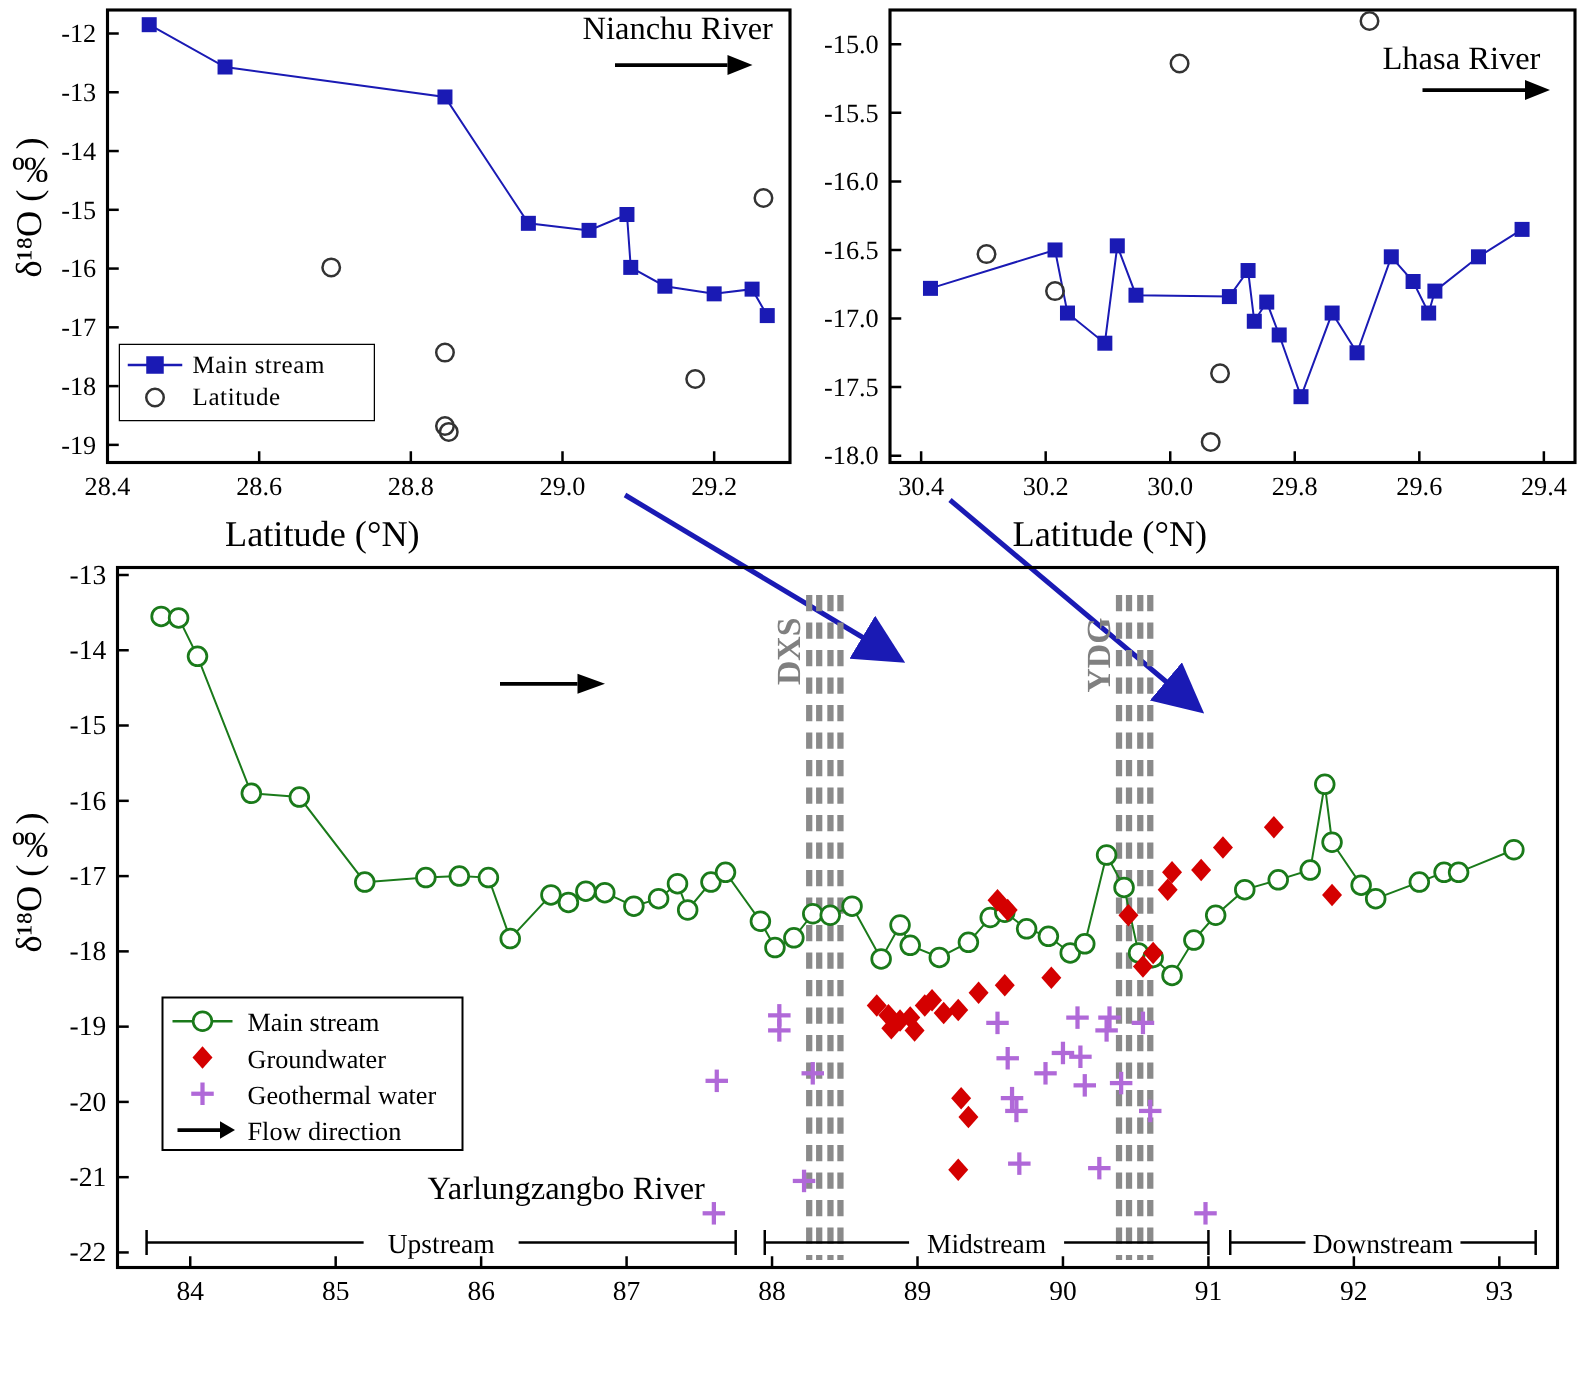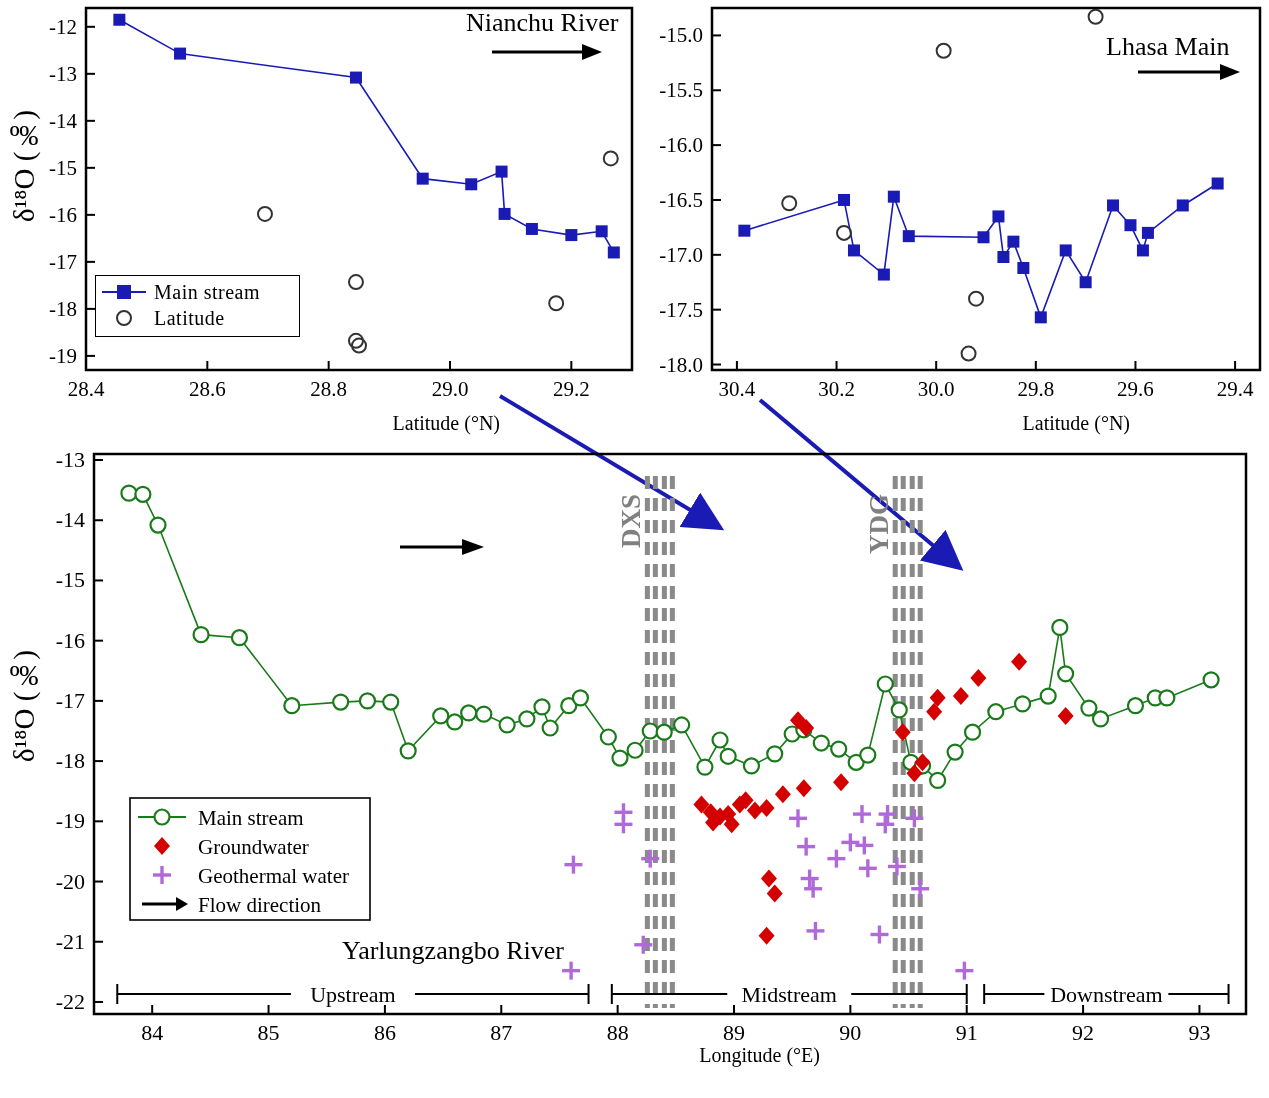--- a/index.html
+++ b/index.html
@@ -5,21 +5,21 @@
   html,body{margin:0;padding:0;background:#fff;}
   body{width:1269px;height:1098px;font-family:"Liberation Serif",serif;color:#000;position:relative;overflow:hidden;}
   .panel{position:absolute;}
   svg{display:block;}
   .legendbox{position:absolute;border:1px solid #000;background:#fff;box-sizing:border-box;}
   .legrow{display:flex;align-items:center;gap:8px;height:26px;padding-left:6px;}
   .legrow span.lbl{font-size:20px;font-family:"Liberation Serif",serif;letter-spacing:.5px;}
   .rivlabel{position:absolute;font-family:Liberation Serif, serif;font-size:26px;text-align:right;}
   .ylab{position:absolute;font-family:"Liberation Serif",serif;font-size:29px;
         writing-mode:vertical-rl;transform:rotate(180deg);}
-  .xlab{position:absolute;font-family:"Liberation Serif",serif;font-size:20px;text-align:right;}
+  .xlab{position:absolute;font-family:"Liberation Serif",serif;font-size:29px;text-align:left;}
 </style>
 </head>
 <body>
 
 <div class="panel" style="left:0;top:0;width:650px;height:450px;">
   <div class="ylab" style="left:8px;top:110px;">δ¹⁸O (‰)</div>
   <div class="xlab" style="left:180px;top:412px;width:320px;">Latitude (°N)</div>
 
   <svg id="svg-nianchu" width="650" height="400" style="position:absolute;left:0;top:0;">
       <rect x="86" y="8" width="546" height="362" fill="none" stroke="#000" stroke-width="2.5"></rect>
@@ -145,40 +145,39 @@
       <rect x="526.7818181818193" y="199.45454545454547" width="12" height="12" fill="#1a1ab4"></rect>
       <rect x="561.6545454545467" y="177.51515151515164" width="12" height="12" fill="#1a1ab4"></rect>
       <circle cx="139.21818181818077" cy="203.26060606060616" r="7" fill="none" stroke="#333333" stroke-width="2"></circle>
       <circle cx="194.01818181818237" cy="232.8787878787879" r="7" fill="none" stroke="#333333" stroke-width="2"></circle>
       <circle cx="293.6545454545458" cy="50.78181818181821" r="7" fill="none" stroke="#333333" stroke-width="2"></circle>
       <circle cx="326.0363636363629" cy="298.69696969696946" r="7" fill="none" stroke="#333333" stroke-width="2"></circle>
       <circle cx="318.56363636363716" cy="353.54545454545433" r="7" fill="none" stroke="#333333" stroke-width="2"></circle>
       <circle cx="445.60000000000053" cy="16.77575757575761" r="7" fill="none" stroke="#333333" stroke-width="2"></circle>
     </svg>
 
-  <div class="rivlabel" style="left:456px;top:32px;">Lhasa Main</div>
+  <div class="rivlabel" style="left:456px;top:32px;">Lhasa River</div>
   <svg width="110" height="24" style="position:absolute;left:486px;top:60px;">
     <line x1="2" y1="12" x2="84" y2="12" stroke="#000" stroke-width="3"></line>
     <polygon points="84,4 104,12 84,20" fill="#000"></polygon>
   </svg>
 </div>
 
 <svg width="1269" height="200" style="position:absolute;left:0;top:380px;">
   <defs>
     <marker id="bluearrow" markerWidth="10" markerHeight="10" refX="5" refY="5" orient="auto">
       <polygon points="0,0 10,5 0,10" fill="#1a1ab4"></polygon>
     </marker>
   </defs>
   <line x1="500" y1="16" x2="707" y2="140" stroke="#1a1ab4" stroke-width="4" marker-end="url(#bluearrow)"></line>
   <line x1="760" y1="20" x2="948" y2="178" stroke="#1a1ab4" stroke-width="4" marker-end="url(#bluearrow)"></line>
 </svg>
 
 <div class="panel" style="left:0;top:440px;width:1269px;height:658px;">
   <div class="ylab" style="left:8px;top:210px;">δ¹⁸O (‰)</div>
-  <div class="xlab" style="left:400px;top:604px;width:420px;">Longitude (°E)</div>
 
   <svg id="svg-yarlung" width="1269" height="600" style="position:absolute;left:0;top:0;">
       <rect x="94" y="14" width="1152" height="560" fill="none" stroke="#000" stroke-width="2.5"></rect>
       <line x1="152.18181818181816" y1="574" x2="152.18181818181816" y2="565" stroke="#000" stroke-width="2"></line>
       <text x="152.18181818181816" y="600" text-anchor="middle" font-size="22" font-family="&quot;Liberation Serif&quot;,serif">84</text>
       <line x1="268.54545454545445" y1="574" x2="268.54545454545445" y2="565" stroke="#000" stroke-width="2"></line>
       <text x="268.54545454545445" y="600" text-anchor="middle" font-size="22" font-family="&quot;Liberation Serif&quot;,serif">85</text>
       <line x1="384.90909090909076" y1="574" x2="384.90909090909076" y2="565" stroke="#000" stroke-width="2"></line>
       <text x="384.90909090909076" y="600" text-anchor="middle" font-size="22" font-family="&quot;Liberation Serif&quot;,serif">86</text>
       <line x1="501.272727272727" y1="574" x2="501.272727272727" y2="565" stroke="#000" stroke-width="2"></line>

